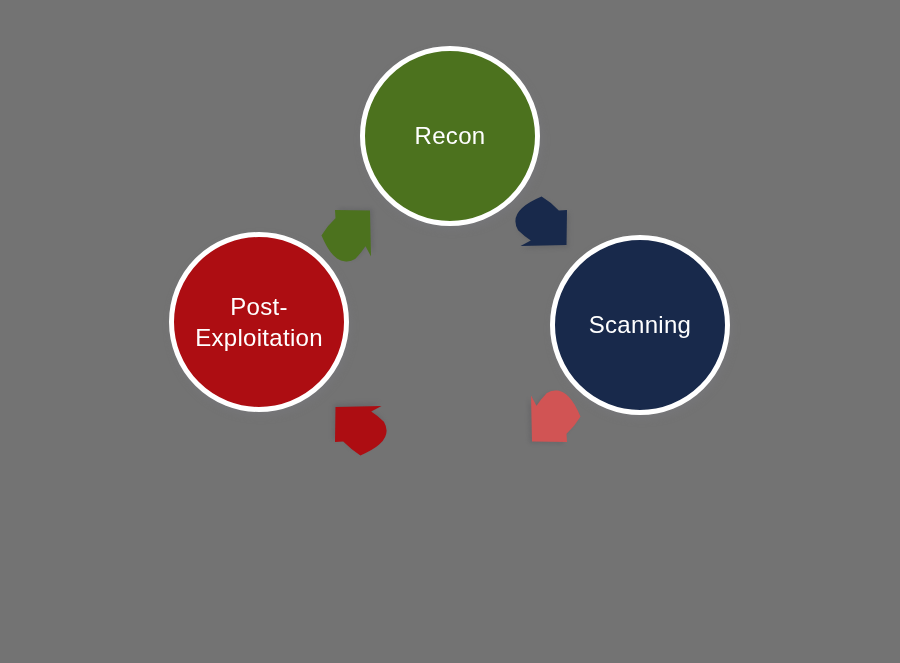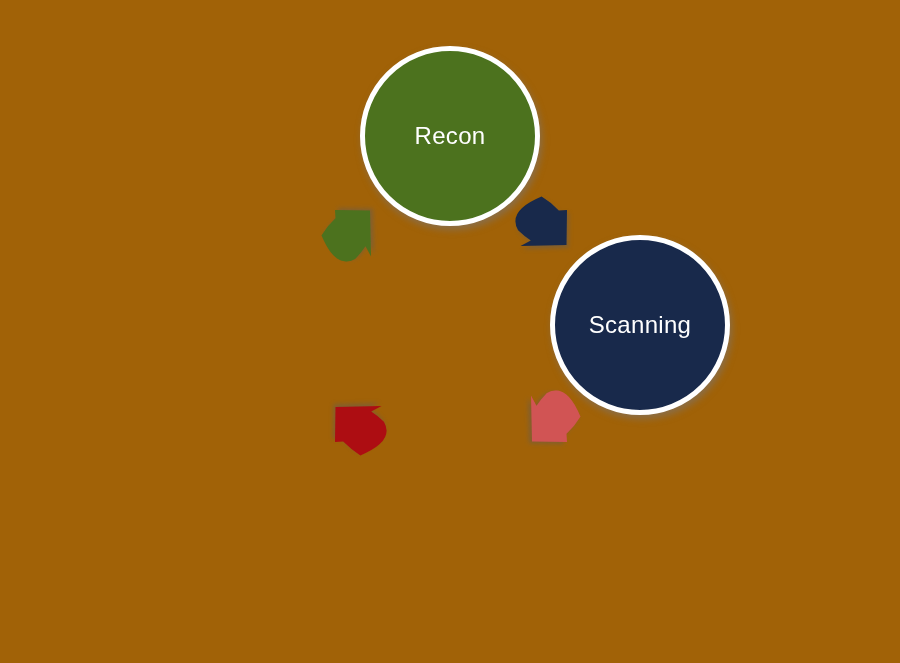--- a/index.html
+++ b/index.html
@@ -39,32 +39,35 @@
     letter-spacing: 0.3px;
   }
   .node-recon            { left: 360px; top: 46px;  }
   .node-scanning         { left: 550px; top: 235px; }
   .node-exploitation     { left: 364px; top: 431px; }
   .node-post-exploitation{ left: 169px; top: 232px; }
 </style>
 </head>
 <body>
 
-<div class="canvas" style="background: #a16207;">
+<div class="canvas" style="background: #737373;">
 
   <svg class="arrow-layer" viewBox="0 0 900 663" xmlns="http://www.w3.org/2000/svg" aria-hidden="true">
     <path d="M 541.6 196.6 Q 550.5 202 558.8 210.4 L 567 210 L 566.5 245.1 L 520.5 246 L 530.8 240.4 Q 524 236 518.1 230.2 Q 507 211 541.6 196.6 Z" fill="#18294b"></path>
     <path transform="rotate(90 451 326)" d="M 541.6 196.6 Q 550.5 202 558.8 210.4 L 567 210 L 566.5 245.1 L 520.5 246 L 530.8 240.4 Q 524 236 518.1 230.2 Q 507 211 541.6 196.6 Z" fill="#d15454"></path>
     <path transform="rotate(180 451 326)" d="M 541.6 196.6 Q 550.5 202 558.8 210.4 L 567 210 L 566.5 245.1 L 520.5 246 L 530.8 240.4 Q 524 236 518.1 230.2 Q 507 211 541.6 196.6 Z" fill="#ad0d12"></path>
     <path transform="rotate(270 451 326)" d="M 541.6 196.6 Q 550.5 202 558.8 210.4 L 567 210 L 566.5 245.1 L 520.5 246 L 530.8 240.4 Q 524 236 518.1 230.2 Q 507 211 541.6 196.6 Z" fill="#4c721e"></path>
   </svg>
 
   <div class="node node-recon" style="background-color: rgb(76, 114, 30);">
     <span class="node-label">Recon</span>
   </div>
 
   <div class="node node-scanning" style="background-color: rgb(24, 41, 75);">
     <span class="node-label">Scanning</span>
   </div>
 
 
+  <div class="node node-post-exploitation" style="background-color: rgb(173, 13, 18);">
+    <span class="node-label">Post-Exploitation</span>
+  </div>
 
 </div>
 
 </body></html>

